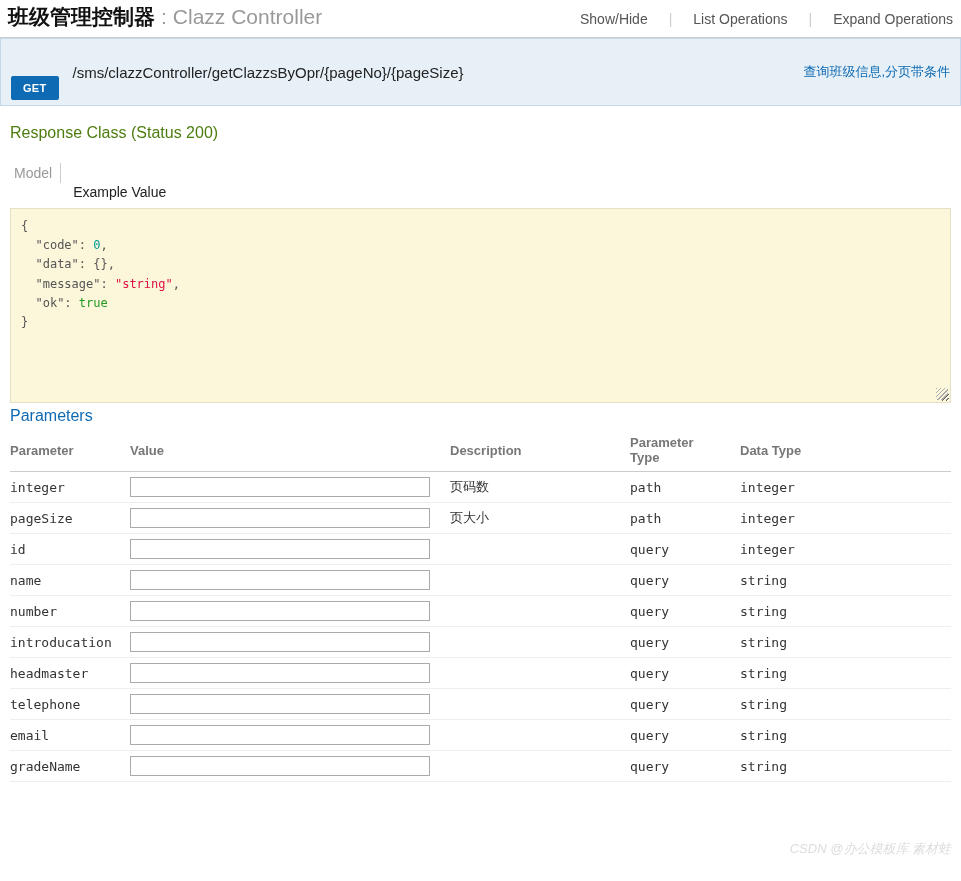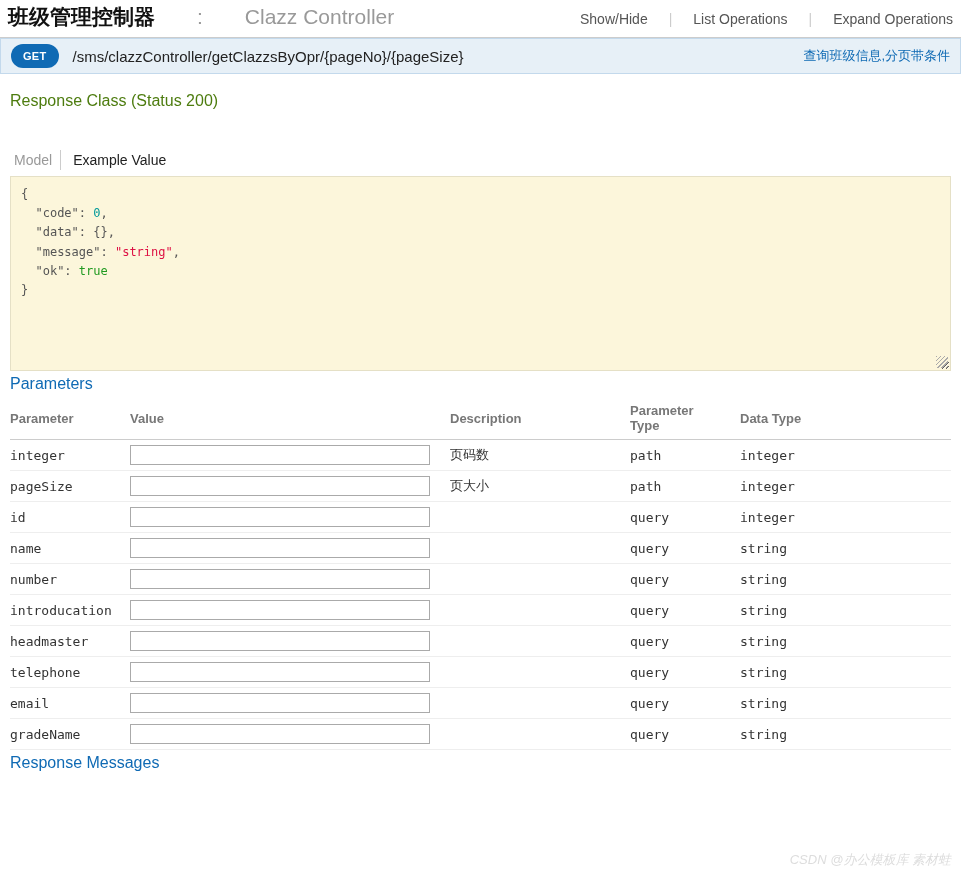--- a/index.html
+++ b/index.html
@@ -1,31 +1,31 @@
 <!DOCTYPE html>
 <html><head>
 <meta charset="utf-8">
 <style>
 * { margin: 0; padding: 0; box-sizing: border-box; }
 body { font-family: "Segoe UI", "Microsoft YaHei", Arial, sans-serif; font-size: 14px; color: #333; background: #fff; width: 961px; }
 .controller-header { display: flex; align-items: baseline; justify-content: space-between; padding: 3px 8px 6px; border-bottom: 1px solid #ccc; }
-.controller-title-wrap { display: flex; align-items: baseline; gap: 36px; }
+.controller-title-wrap { display: flex; align-items: baseline; }
 .controller-title-cn { font-size: 21px; font-weight: bold; color: #111; }
 .controller-title-en { font-size: 21px; font-weight: 400; color: #999; margin-left: 6px; }
 .controller-actions { display: flex; align-items: center; gap: 11px; }
 .controller-actions .sep { color: #ccc; margin: 0 10px; }
 .controller-actions a { color: #555; text-decoration: none; font-size: 14px; cursor: pointer; }
 .operation-bar { display: flex; align-items: center; background: #e7f0f7; border: 1px solid #c3d9ec; padding: 5px 10px; }
-.method-badge { background: #0f6ab4; color: #fff; font-size: 11px; font-weight: 600; padding: 6px 12px; border-radius: 12px; margin-right: 14px; letter-spacing: 0.3px; }
+.method-badge { background: #0f6ab4; color: #fff; font-size: 11px; font-weight: 600; padding: 6px 12px; border-radius: 2px; margin-right: 14px; letter-spacing: 0.3px; margin-top: 32px; }
 .op-path { font-family: "Segoe UI", Arial, sans-serif; font-size: 15px; color: #222; flex: 1; }
 .op-summary { color: #0f6ab4; font-size: 13px; text-decoration: none; cursor: pointer; }
 .op-body { padding: 12px 10px 8px; }
 .response-class-title { color: #4d7c0f; font-size: 16px; margin-top: 6px; margin-bottom: 2px; }
 .status-ok { color: #333; font-size: 14px; margin-bottom: 12px; }
-.tabs { display: flex; align-items: flex-end; margin-bottom: 6px; }
+.tabs { display: flex; align-items: center; margin-bottom: 6px; }
 .tab { padding: 2px 4px; cursor: pointer; font-size: 14px; }
 .tab-inactive { color: #999; border-right: 1px solid #ccc; padding-right: 8px; margin-right: 8px; }
 .tab-active { color: #222; font-weight: 400; margin-top: 38px; }
 .example-box { background: #fcf6db; border: 1px solid #e5e0c6; padding: 8px 10px; font-family: Consolas, Monaco, monospace; font-size: 12px; line-height: 1.6; min-height: 195px; position: relative; resize: both; overflow: auto; white-space: pre; }
 .example-box .resizer { position:absolute; right:2px; bottom:2px; width:12px; height:12px; background: repeating-linear-gradient(135deg,#aaa 0 1px,transparent 1px 3px); }
 .tok-key { color: #555; }
 .tok-str { color: #d14; }
 .tok-num { color: #099; }
 .tok-bool { color: #219a21; }
 .tok-punc { color: #555; }
@@ -35,21 +35,21 @@
 table.params { width: 100%; border-collapse: collapse; }
 table.params th { text-align: left; font-weight: 700; color: #777; font-size: 13px; border-bottom: 1px solid #ccc; padding: 6px 4px 6px 0; }
 table.params td { border-bottom: 1px solid #eee; padding: 5px 4px 5px 0; font-size: 13px; font-family: Consolas, Monaco, monospace; vertical-align: middle; }
 table.params td.desc-cell { font-family: "Microsoft YaHei", Arial, sans-serif; }
 .col-param { width: 120px; }
 .col-value { width: 320px; }
 .col-desc { width: 180px; }
 .col-ptype { width: 110px; }
 .col-dtype { width: auto; }
 input.param-input { width: 300px; border: 1px solid #aaa; padding: 2px 4px; font-size: 12px; font-family: Arial, sans-serif; background:#fff; }
-.watermark { position: fixed; right: 10px; bottom: 12px; color: #ddd; font-size: 13px; font-style: italic; pointer-events: none; }
+.watermark { position: fixed; right: 10px; bottom: 23px; color: #ddd; font-size: 13px; font-style: italic; pointer-events: none; }
 </style>
 </head>
 <body>
 
 <div class="controller-header">
   <div class="controller-title-wrap">
     <span class="controller-title-cn">班级管理控制器</span>
     <span class="controller-title-en"> : </span>
     <span class="controller-title-en">Clazz Controller</span>
   </div>
@@ -164,17 +164,16 @@
         <tr>
           <td>gradeName</td>
           <td><input class="param-input" type="text" style=""></td>
           <td class="desc-cell"></td>
           <td>query</td>
           <td>string</td>
         </tr>
       </tbody>
   </table>
 
-  <div class="section-title">Response Messages</div>
 
 </div>
 
 <div class="watermark">CSDN @办公模板库 素材蛙</div>
 
 </body></html>

